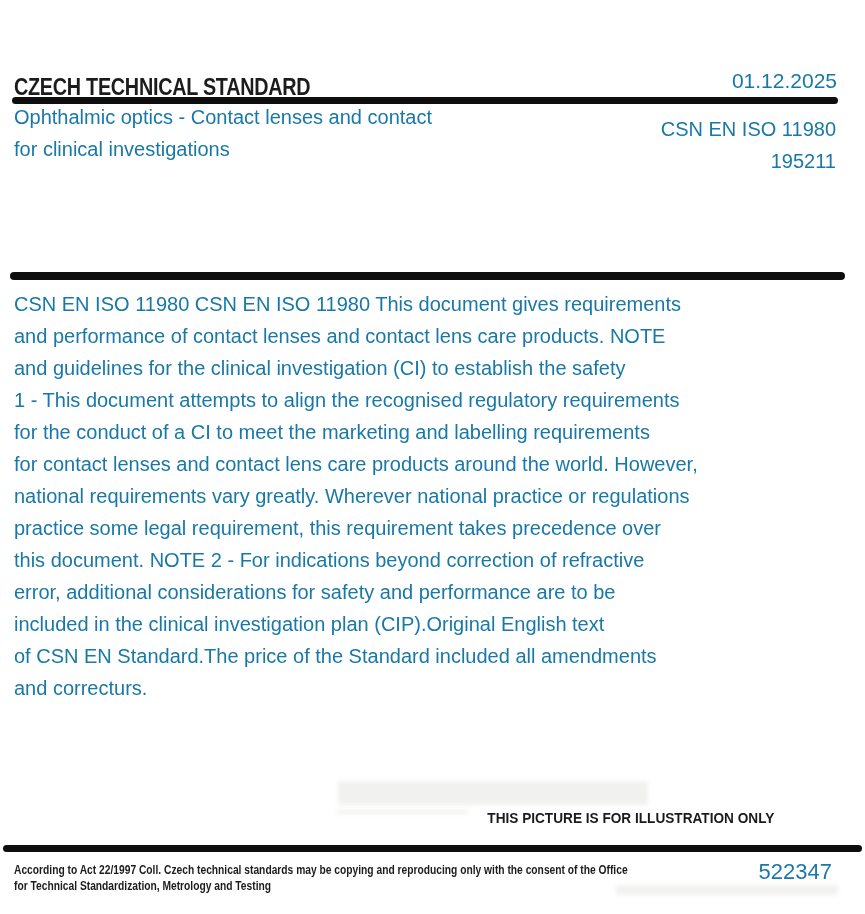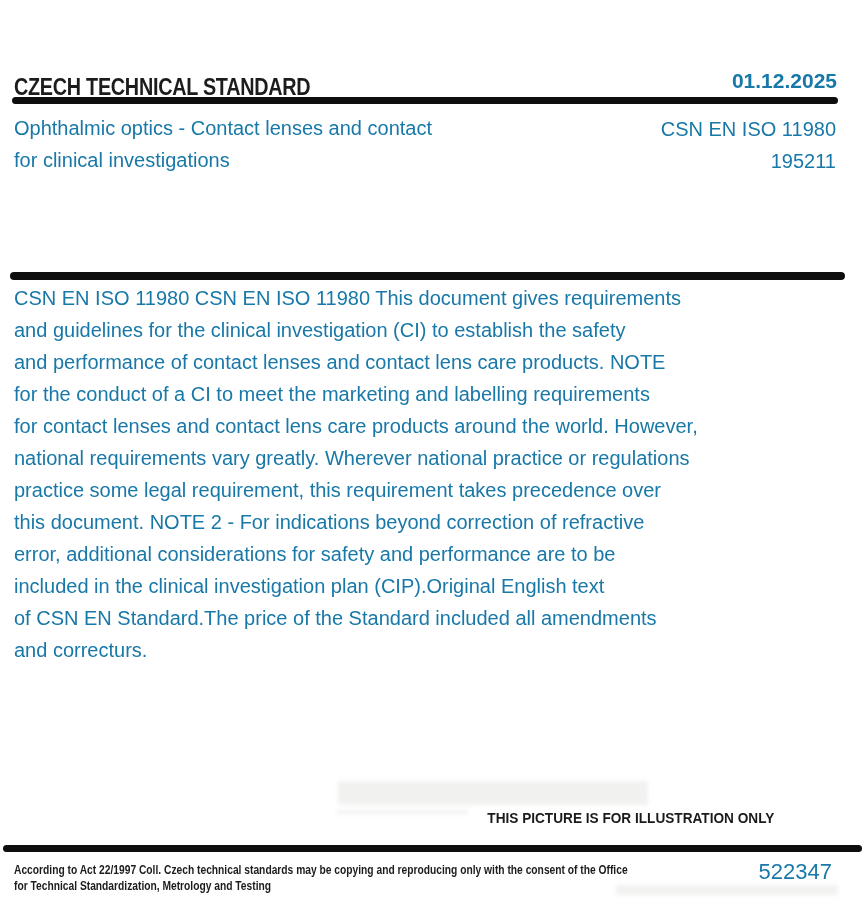--- a/index.html
+++ b/index.html
@@ -14,40 +14,40 @@
   }
   
   .masthead {
     position: absolute; left: 14px; top: 74px;
     font-size: 23px; font-weight: bold; color: #1c1c1c;
     letter-spacing: -0.3px; white-space: nowrap;
     transform: scaleX(0.86); transform-origin: left center;
   }
   .issue-date {
     position: absolute; right: 28px; top: 69px;
-    font-size: 21px; color: #1878a8; white-space: nowrap; font-weight: bold;
+    font-size: 21px; color: #1878a8; white-space: nowrap;
   }
   .rule { position: absolute; background: #0e0e0e; border-radius: 4px; }
   .rule-top    { left: 12px; top: 97px;  width: 826px; height: 7px; }
   .rule-middle { left: 10px; top: 272px; width: 835px; height: 8px; }
   .rule-bottom { left: 3px;  top: 845px; width: 859px; height: 7px; }
   
   .doc-title {
-    position: absolute; left: 14px; top: 112px;
+    position: absolute; left: 14px; top: 101px;
     font-size: 20px; line-height: 32px; color: #1878a8;
     width: 520px;
   }
   .doc-ref {
     position: absolute; right: 29px; top: 113px;
     font-size: 20px; line-height: 32px; color: #1878a8;
     text-align: right; white-space: nowrap;
   }
   
   .abstract {
-    position: absolute; left: 14px; top: 282px;
+    position: absolute; left: 14px; top: 288px;
     font-size: 20px; line-height: 32px; color: #1878a8;
     width: 800px; white-space: nowrap;
   }
   
   .ghost { position: absolute; background: rgba(178,178,170,0.18); filter: blur(2px); border-radius: 2px; }
   .ghost-a  { left: 338px; top: 781px; width: 310px; height: 24px; }
   .ghost-a2 { left: 336px; top: 810px; width: 132px; height: 4px; }
   .ghost-b  { left: 616px; top: 885px; width: 222px; height: 10px; }
   
   .illustration-note {
@@ -83,22 +83,23 @@
     </div>
   <div class="doc-ref">
       <div>CSN EN ISO 11980</div>
       <div>195211</div>
     </div>
 
   <div class="rule rule-middle"></div>
 
   <div class="abstract">
       <div>CSN EN ISO 11980 CSN EN ISO 11980    This document gives requirements</div>
+      <div>and performance of contact lenses and contact lens care products. NOTE</div>
       <div>and guidelines for the clinical investigation (CI) to establish the safety</div>
-      <div>and performance of contact lenses and contact lens care products. NOTE</div>
+      <div>1 - This document attempts to align the recognised regulatory requirements</div>
       <div>for the conduct of a CI to meet the marketing and labelling requirements</div>
       <div>for contact lenses and contact lens care products around the world. However,</div>
       <div>national requirements vary greatly. Wherever national practice or regulations</div>
       <div>practice some legal requirement, this requirement takes precedence over</div>
       <div>this document. NOTE 2 - For indications beyond correction of refractive</div>
       <div>error, additional considerations for safety and performance are to be</div>
       <div>included in the clinical investigation plan (CIP).Original English text</div>
       <div>of CSN EN Standard.The price of the Standard included all amendments</div>
       <div>and correcturs.</div>
     </div>

